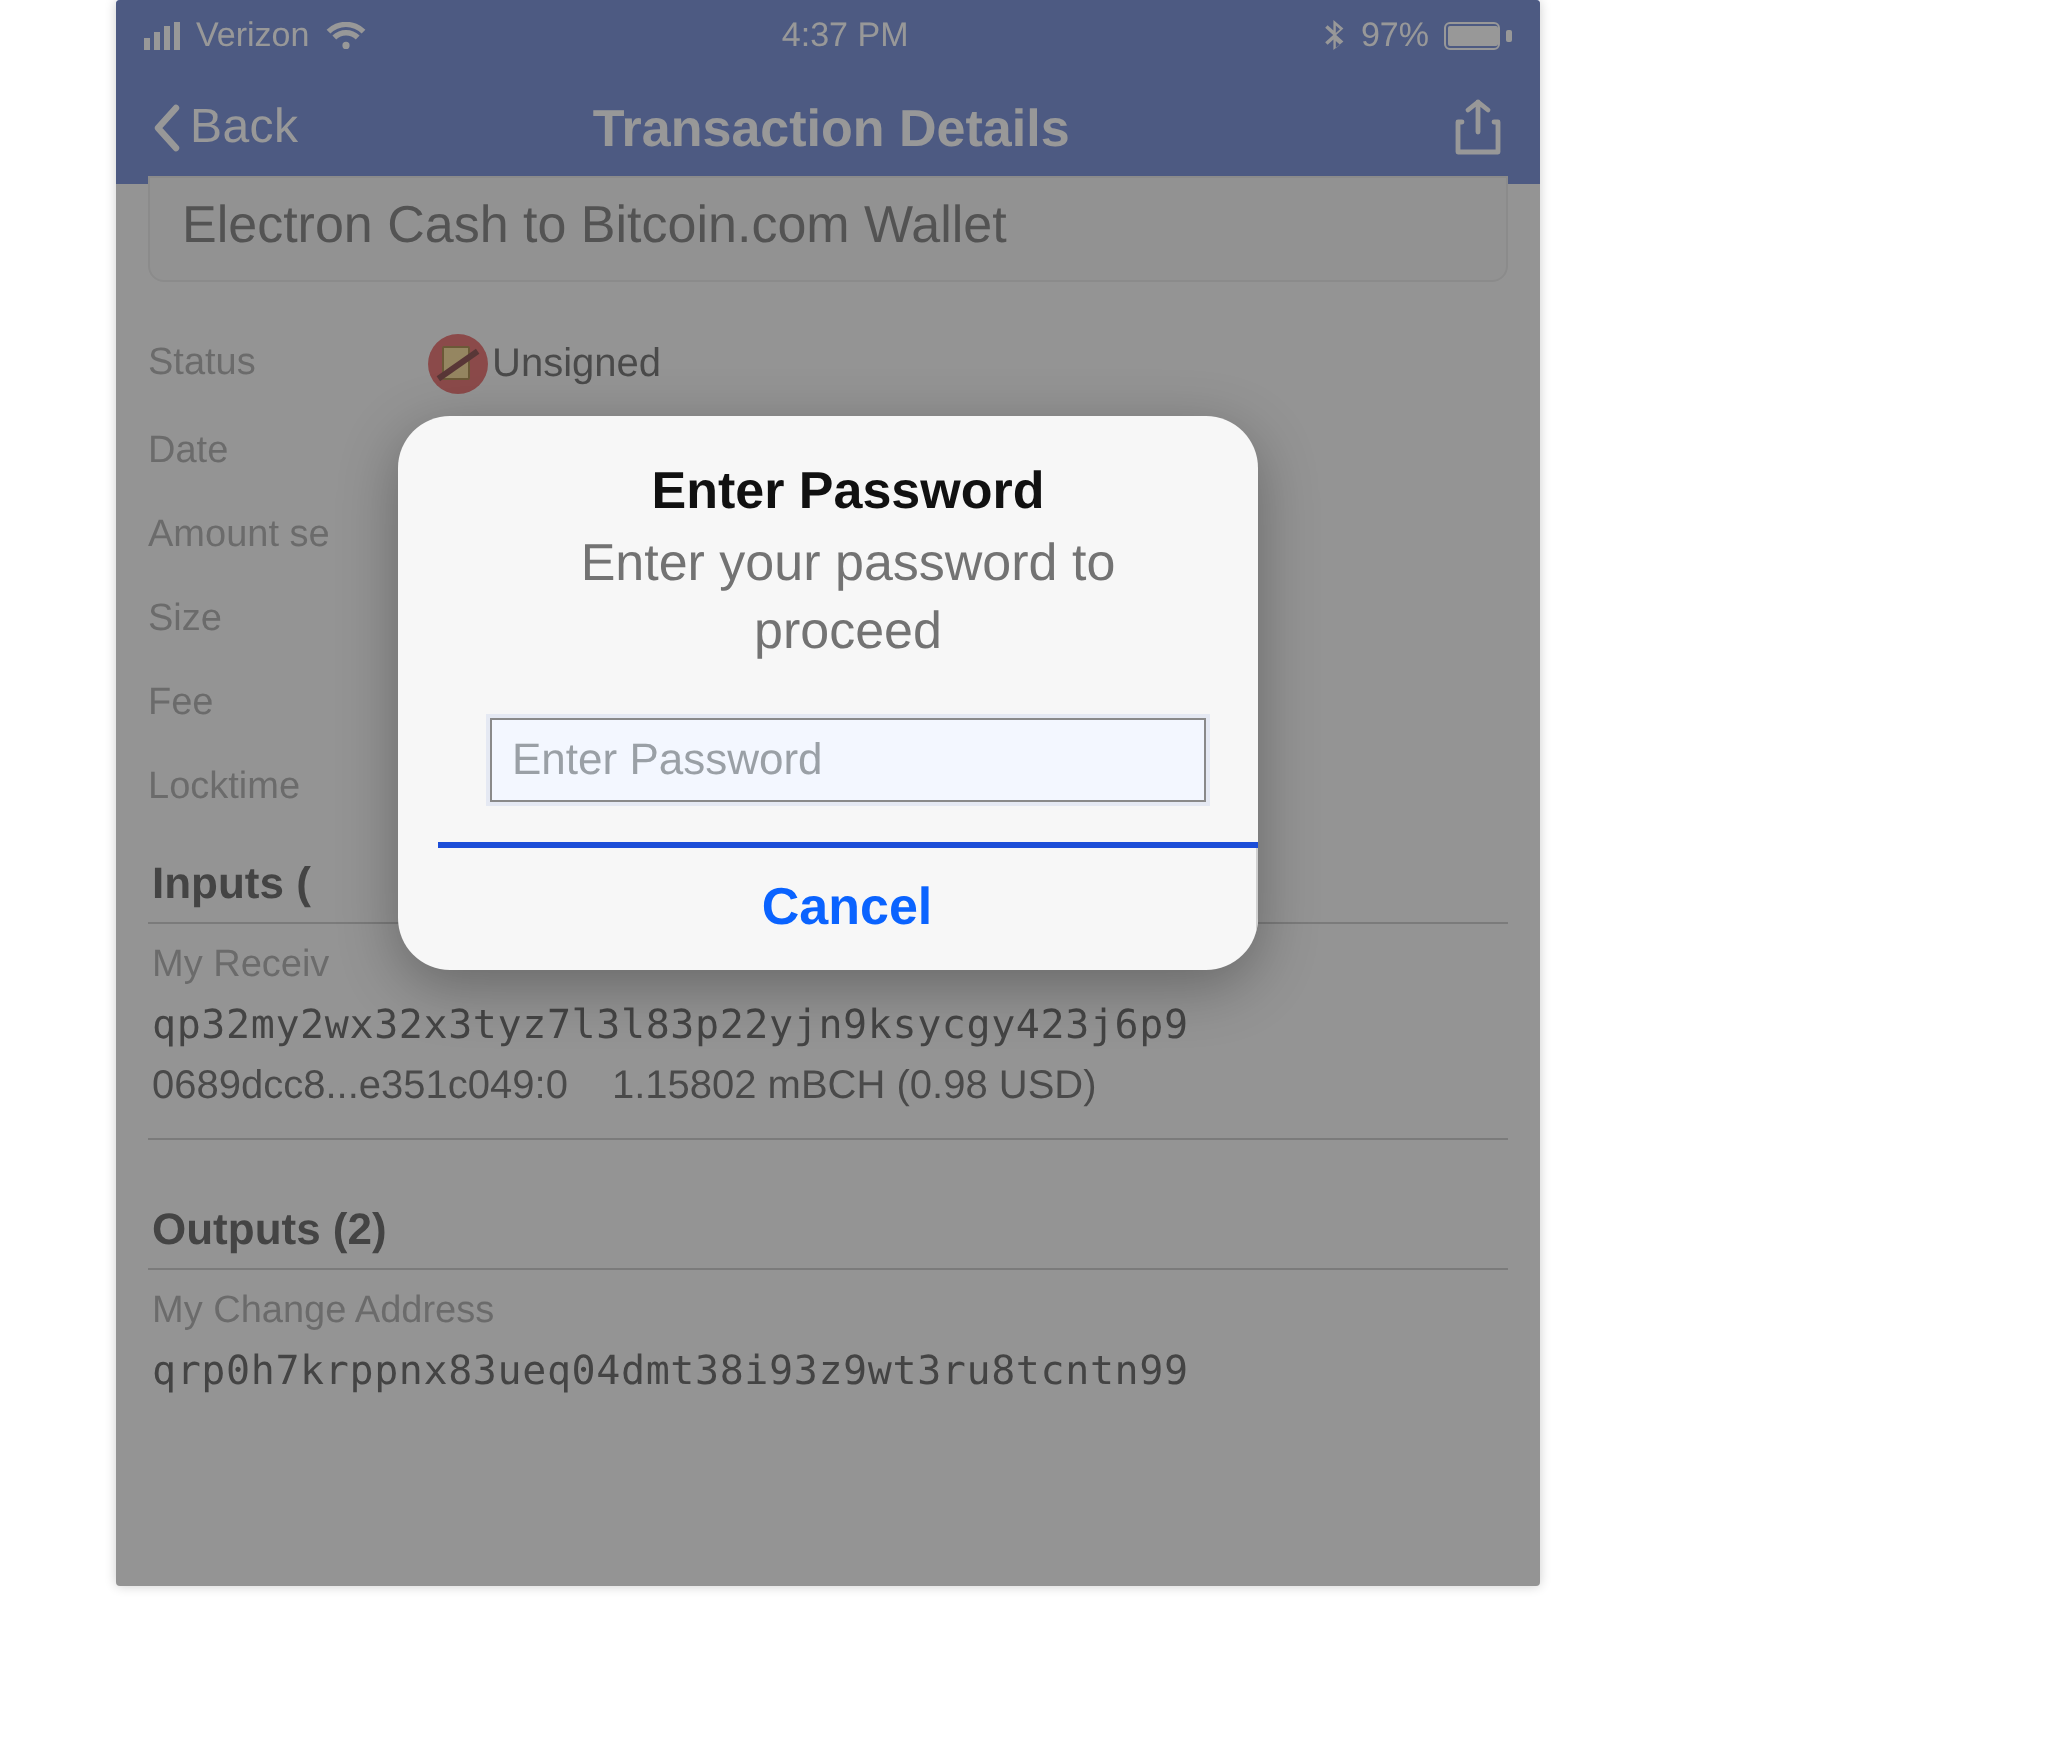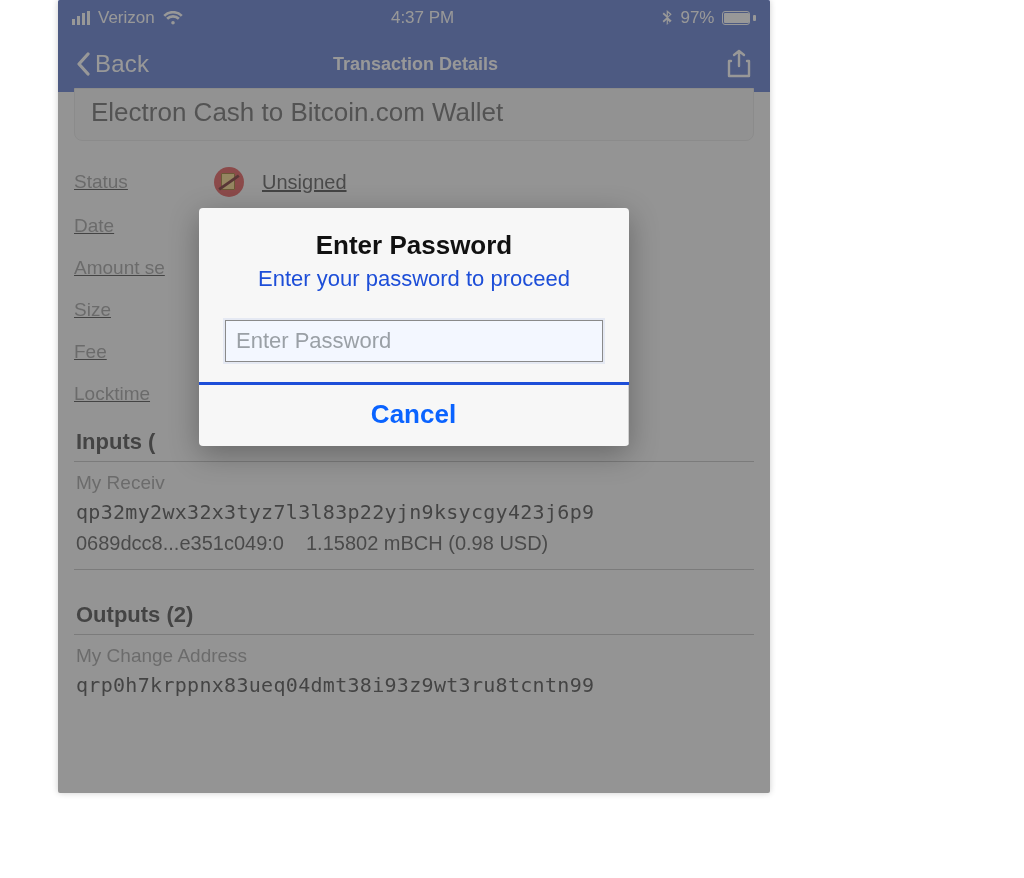--- a/index.html
+++ b/index.html
@@ -19,44 +19,44 @@
   .bars span:nth-child(3){height:12px;} .bars span:nth-child(4){height:14px;}
   .wifi-icon svg, .bt-icon svg, .share-icon svg, .chevron-icon svg { display:block; }
   .battery { display:flex; align-items:center; gap:3px; }
   .battery .body{ width:28px; height:14px; border:1.5px solid #fff; border-radius:3px; position:relative; }
   .battery .body::after{ content:""; position:absolute; top:1px; left:1px; bottom:1px; width:94%; background:#fff; border-radius:1px;}
   .battery .cap{ width:2.5px; height:6px; background:#fff; border-radius:1px; }
 
   
   .navbar { height:56px; background:#3b5cc4; color:#fff; display:flex; align-items:center; justify-content:flex-end; padding:0 18px; }
   .navbar .back { display:flex; align-items:center; gap:4px; font-size:24px; font-weight:400; letter-spacing:0.2px; }
-  .navbar .title { font-size:18px; font-weight:600; flex:1; text-align:center; margin-left:-40px;}
+  .navbar .title { font-size:26px; font-weight:600; flex:1; text-align:center; margin-left:-40px;}
   .navbar .share { width:30px; display:flex; justify-content:flex-end; }
 
   
   .content { background:#f5f5f5; padding:0 16px 0 16px; color:#222; }
   .descbox { background:#efefef; border:1px solid #ddd; border-radius:8px; padding:8px 16px 12px 16px; margin:0 0 14px 0; font-size:26px; color:#4a4a4a; position:relative; top:-4px; border-top-left-radius:0; border-top-right-radius:0;}
-  .row { display:flex; align-items:center; padding:8px 0; font-size:20px; min-height:42px;text-decoration:underline; }
+  .row { display:flex; align-items:center; padding:8px 0; font-size:20px; min-height:42px; }
   .row .label { width:140px; color:#8a8a8a; font-size:19px; }
-  .row .value { display:flex; align-items:center; gap:18px; color:#333; }
+  .row .value { display:flex; align-items:center; gap:2px; color:#333; }
   .unsigned-icon { width:30px; height:30px; border-radius:50%; background:#d33; position:relative; }
   .unsigned-icon::before { content:""; position:absolute; left:7px; top:6px; width:12px; height:15px; background:#f8d070; border:1px solid #8a5a00; border-radius:1px; }
   .unsigned-icon::after { content:""; position:absolute; left:3px; top:14px; width:24px; height:3px; background:#5a0000; transform:rotate(-35deg); }
 
   .section-hd { font-size:22px; font-weight:700; color:#222; padding:14px 2px 6px 2px; border-bottom:1px solid #b3b3b3; }
   .subhd { color:#8a8a8a; font-size:19px; padding:10px 2px 2px 2px; }
   .mono { font-family: Menlo, Consolas, monospace; font-size:20px; color:#222; padding:4px 2px; letter-spacing:0.3px; }
   .detail-line { font-size:20px; color:#333; padding:4px 2px 14px 2px; border-bottom:1px solid #b3b3b3; }
   .detail-line .gap{ display:inline-block; width:22px;}
 
   
-  .modal { position:absolute; z-index:10; left:50%; top:208px; transform:translateX(-50%); width:430px; background:#f7f7f7; border-radius:4px; overflow:hidden; box-shadow:0 8px 30px rgba(0,0,0,0.3); }
+  .modal { position:absolute; z-index:10; left:50%; top:208px; transform:translateX(-50%); width:430px; background:#f7f7f7; border-radius:26px; overflow:hidden; box-shadow:0 8px 30px rgba(0,0,0,0.3);padding-left:20px; }
   .modal .m-body { padding:22px 26px 20px 26px; text-align:center; }
   .modal h2 { font-size:26px; font-weight:700; color:#111; margin-bottom:4px; }
-  .modal p  { font-size:22px; color:#1d4ed8; line-height:1.3; }
+  .modal p  { font-size:26px; color:#737373; line-height:1.3; }
   .modal .input-wrap { margin-top:26px; }
   .modal input { width:100%; height:42px; font-size:22px; color:#111; background:#f3f7ff; border:1px solid #8a8a8a; outline:2px solid rgba(30,80,200,0.08); padding:4px 10px; caret-color:#2f6cf6; }
   .modal input::placeholder { color:#9aa0a6; }
   .modal .buttons { display:flex; border-top:3px solid #1d4ed8; }
   .modal .buttons button { flex:1; background:transparent; border:0; font-size:26px; padding:14px 0 16px 0; color:#0a63ff; cursor:pointer; }
   .modal .buttons button.cancel { font-weight:600; border-right:1px solid #d0d0d0; }
   .modal .buttons button.ok { font-weight:400; }
 </style>
 </head>
 <body>

